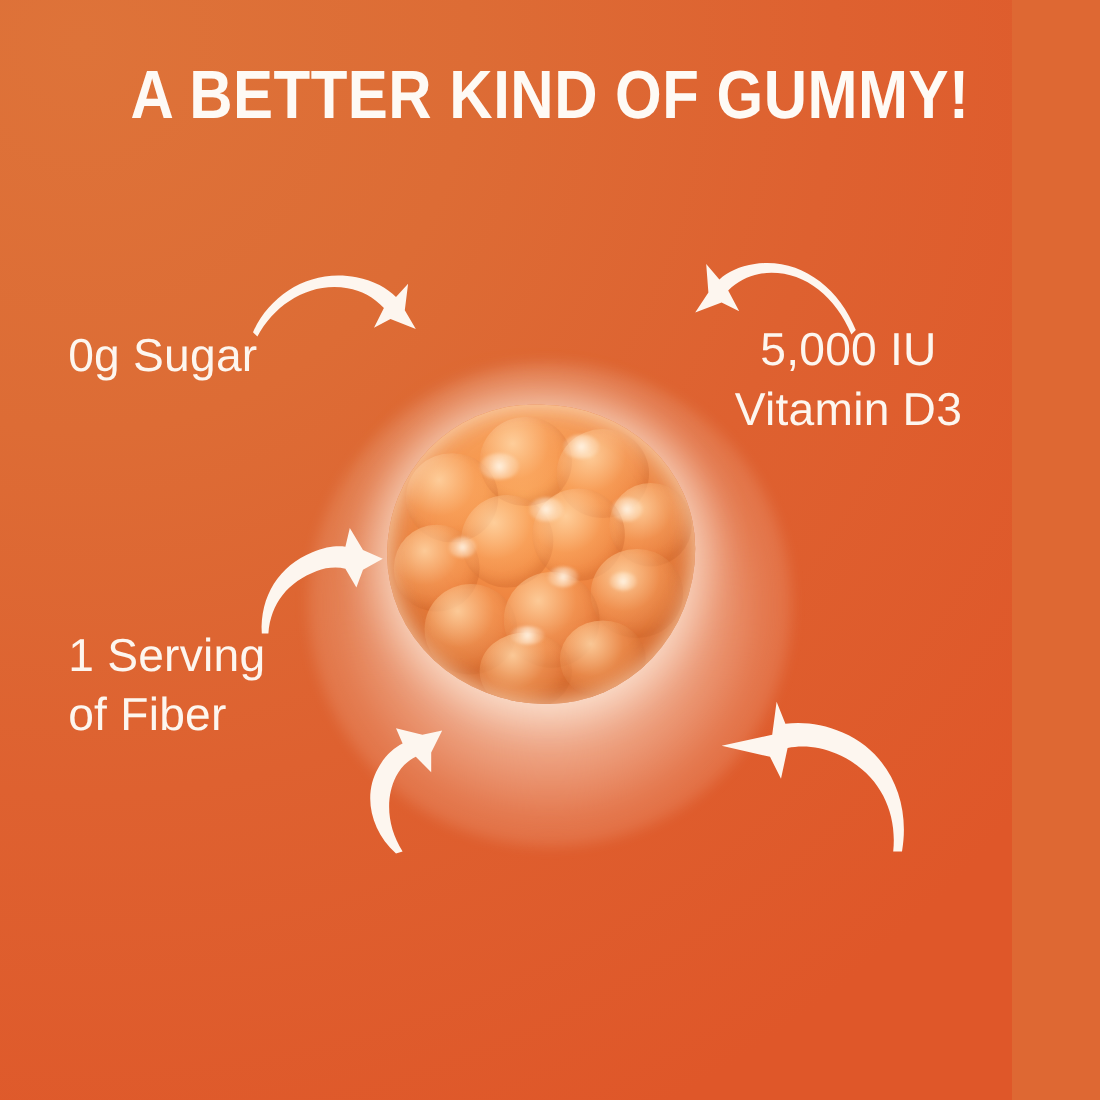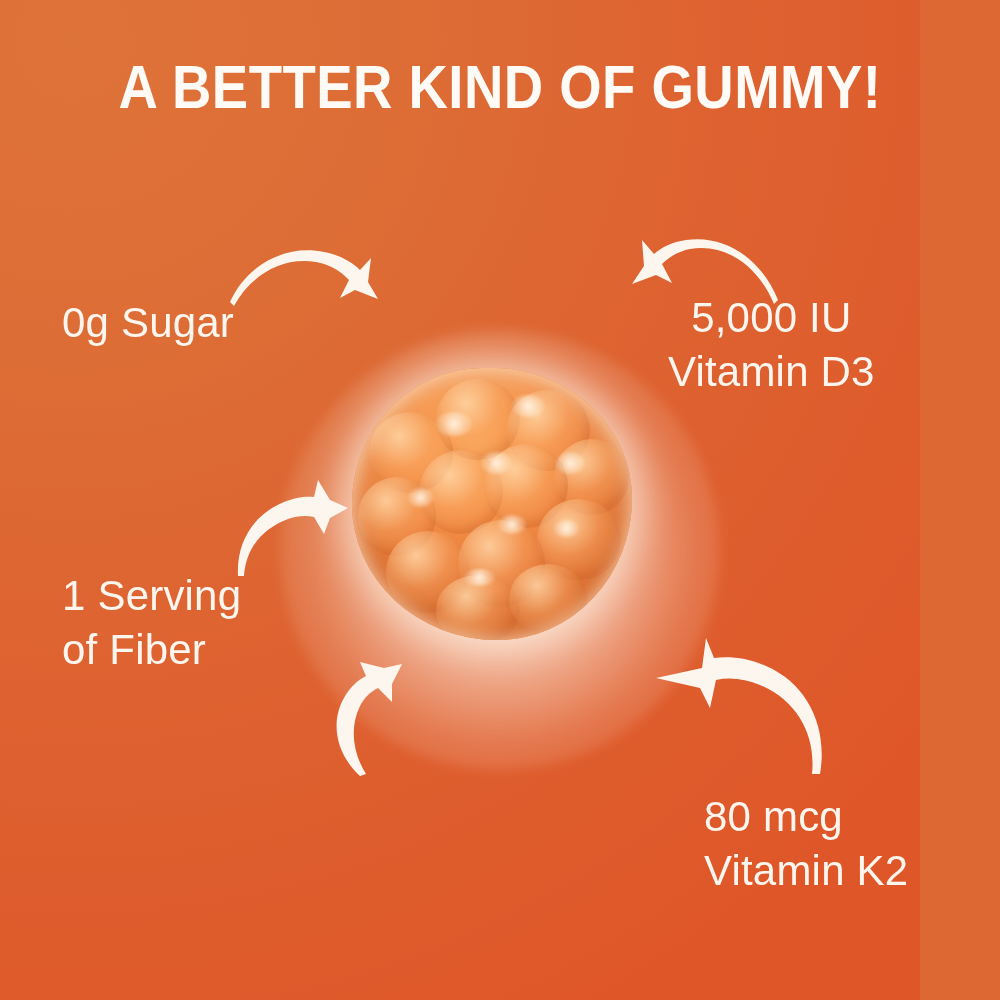--- a/index.html
+++ b/index.html
@@ -167,22 +167,20 @@
   </div>
 
   <div class="arrow a-natural">
     <svg width="90" height="120" viewBox="0 0 90 120">
       <path fill="#FDF6EF" d="M38,118 C14,96 8,64 22,40 C28,29 36,22 44,18
         L38,4 L62,10 L80,6 L70,26 L70,44 L56,30
         C48,34 42,40 38,48 C28,68 30,94 44,116 Z"></path>
     </svg>
   </div>
 
-  <div class="label lbl-k2">80 mcg
-Vitamin K2</div>
   <div class="arrow a-k2">
     <svg width="180" height="140" viewBox="0 0 180 140">
       <path fill="#FDF6EF" d="M168,138 C176,92 156,48 114,30 C96,22 78,20 62,22
         L54,2 L50,32 L4,42 L48,52 L58,72 L64,44
         C78,41 94,43 108,49 C146,65 164,100 160,138 Z"></path>
     </svg>
   </div>
 
 </div>
 

